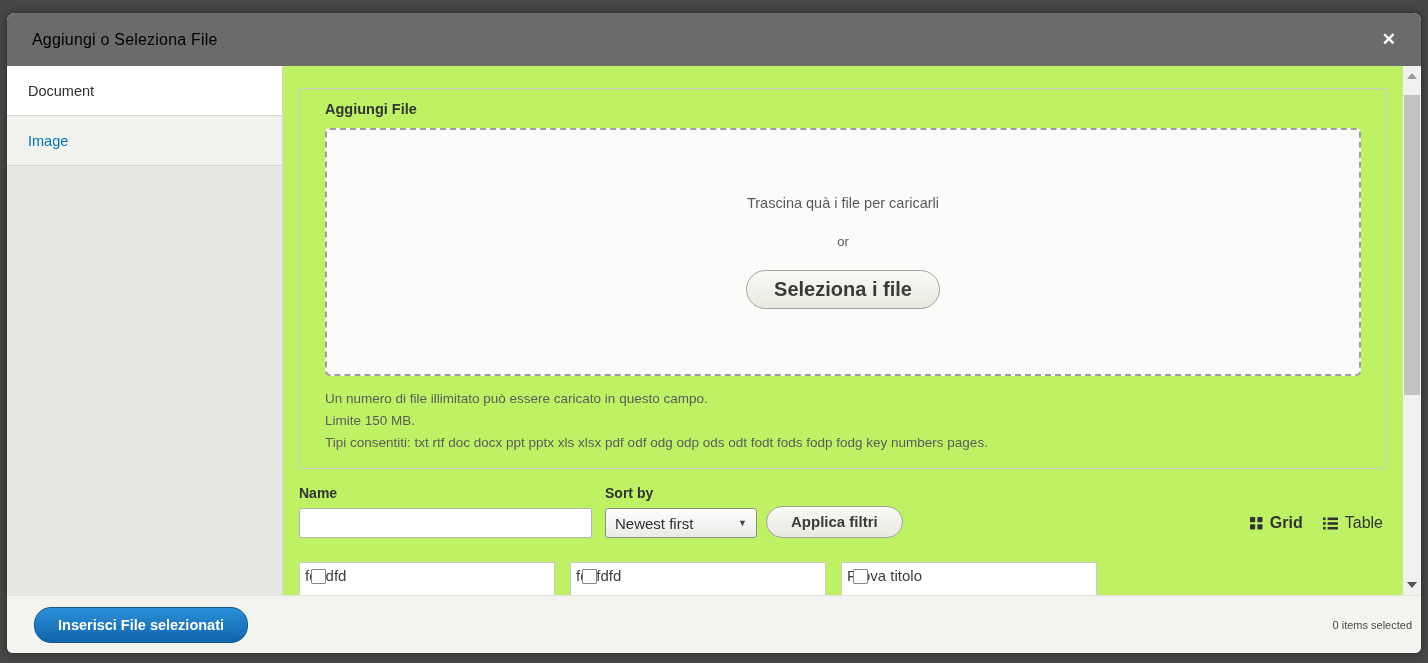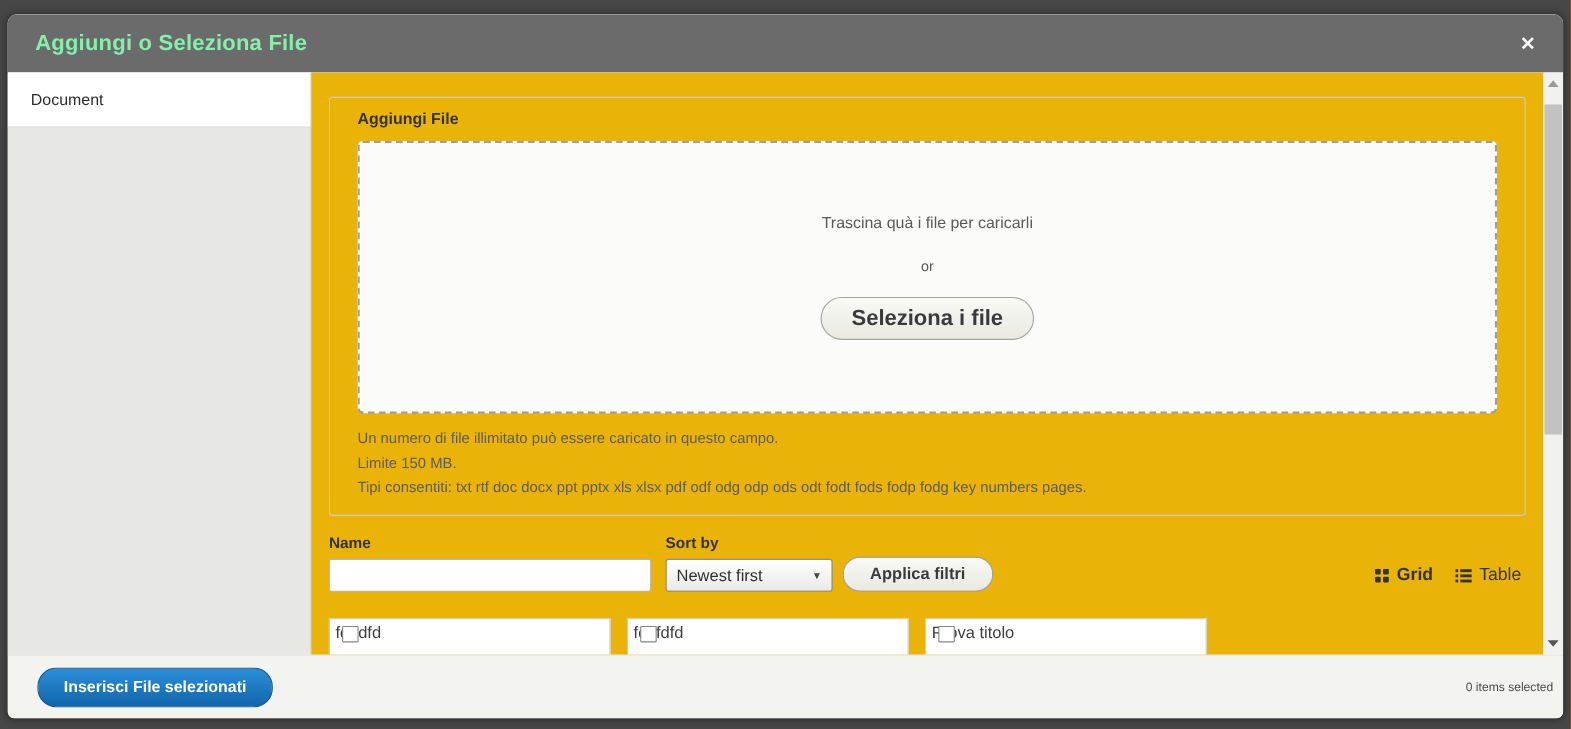--- a/index.html
+++ b/index.html
@@ -19,41 +19,41 @@
     display:flex; flex-direction:column;
     box-shadow:0 0 8px rgba(0,0,0,.45);
   }
   
   .modal-header {
     flex:0 0 53px;
     background:#6b6b6b;
     display:flex; align-items:center; justify-content:space-between;
     padding:0 25px;
   }
-  .modal-title { color:#86efac; font-weight:bold; font-size:20px; letter-spacing:.2px; }
+  .modal-title { color:#000000; font-weight:normal; font-size:16px; letter-spacing:.2px; }
   .modal-close {
     color:#ffffff; font-size:17px; font-weight:bold; cursor:pointer; line-height:1;
   }
   
   .modal-body { flex:1; display:flex; min-height:0; background:#fff; }
   .sidebar {
     flex:0 0 276px; width:276px;
     background:#e7e7e4;
     border-right:1px solid #d5d5d2;
   }
   .side-item {
     padding:17px 21px 16px 21px;
     font-size:14.5px;
     border-bottom:1px solid #d5d5d2;
     cursor:pointer;
   }
   .side-item.active { background:#ffffff; color:#2d2d2d; }
   .side-item.inactive { background:#f1f1ee; color:#0074bd; }
 
-  .main { flex:1; min-width:0; position:relative; overflow:hidden; padding:22px 16px 0 16px; background:#eab308; }
+  .main { flex:1; min-width:0; position:relative; overflow:hidden; padding:22px 16px 0 16px; background:#bef264; }
 
   .upload-box {
     border:1px solid #cccccc;
     border-radius:3px;
     padding:12px 25px 14px 25px;
   }
   .field-label { font-weight:bold; font-size:14.5px; color:#333; }
   .dropzone {
     margin-top:11px;
     border:2px dashed #9d9d9d;
@@ -171,20 +171,23 @@
   <div class="modal-header">
     <span class="modal-title">Aggiungi o Seleziona File</span>
     <span class="modal-close">✕</span>
   </div>
 
   <div class="modal-body">
 
     <div class="sidebar">
       <div class="side-item active">
         <span>Document</span>
+      </div>
+      <div class="side-item inactive">
+        <span>Image</span>
       </div>
     </div>
 
     <div class="main">
 
       <div class="upload-box">
         <div class="field-label">Aggiungi File</div>
         <div class="dropzone">
           <div class="drop-text">Trascina quà i file per caricarli</div>
           <div class="or-text">or</div>

